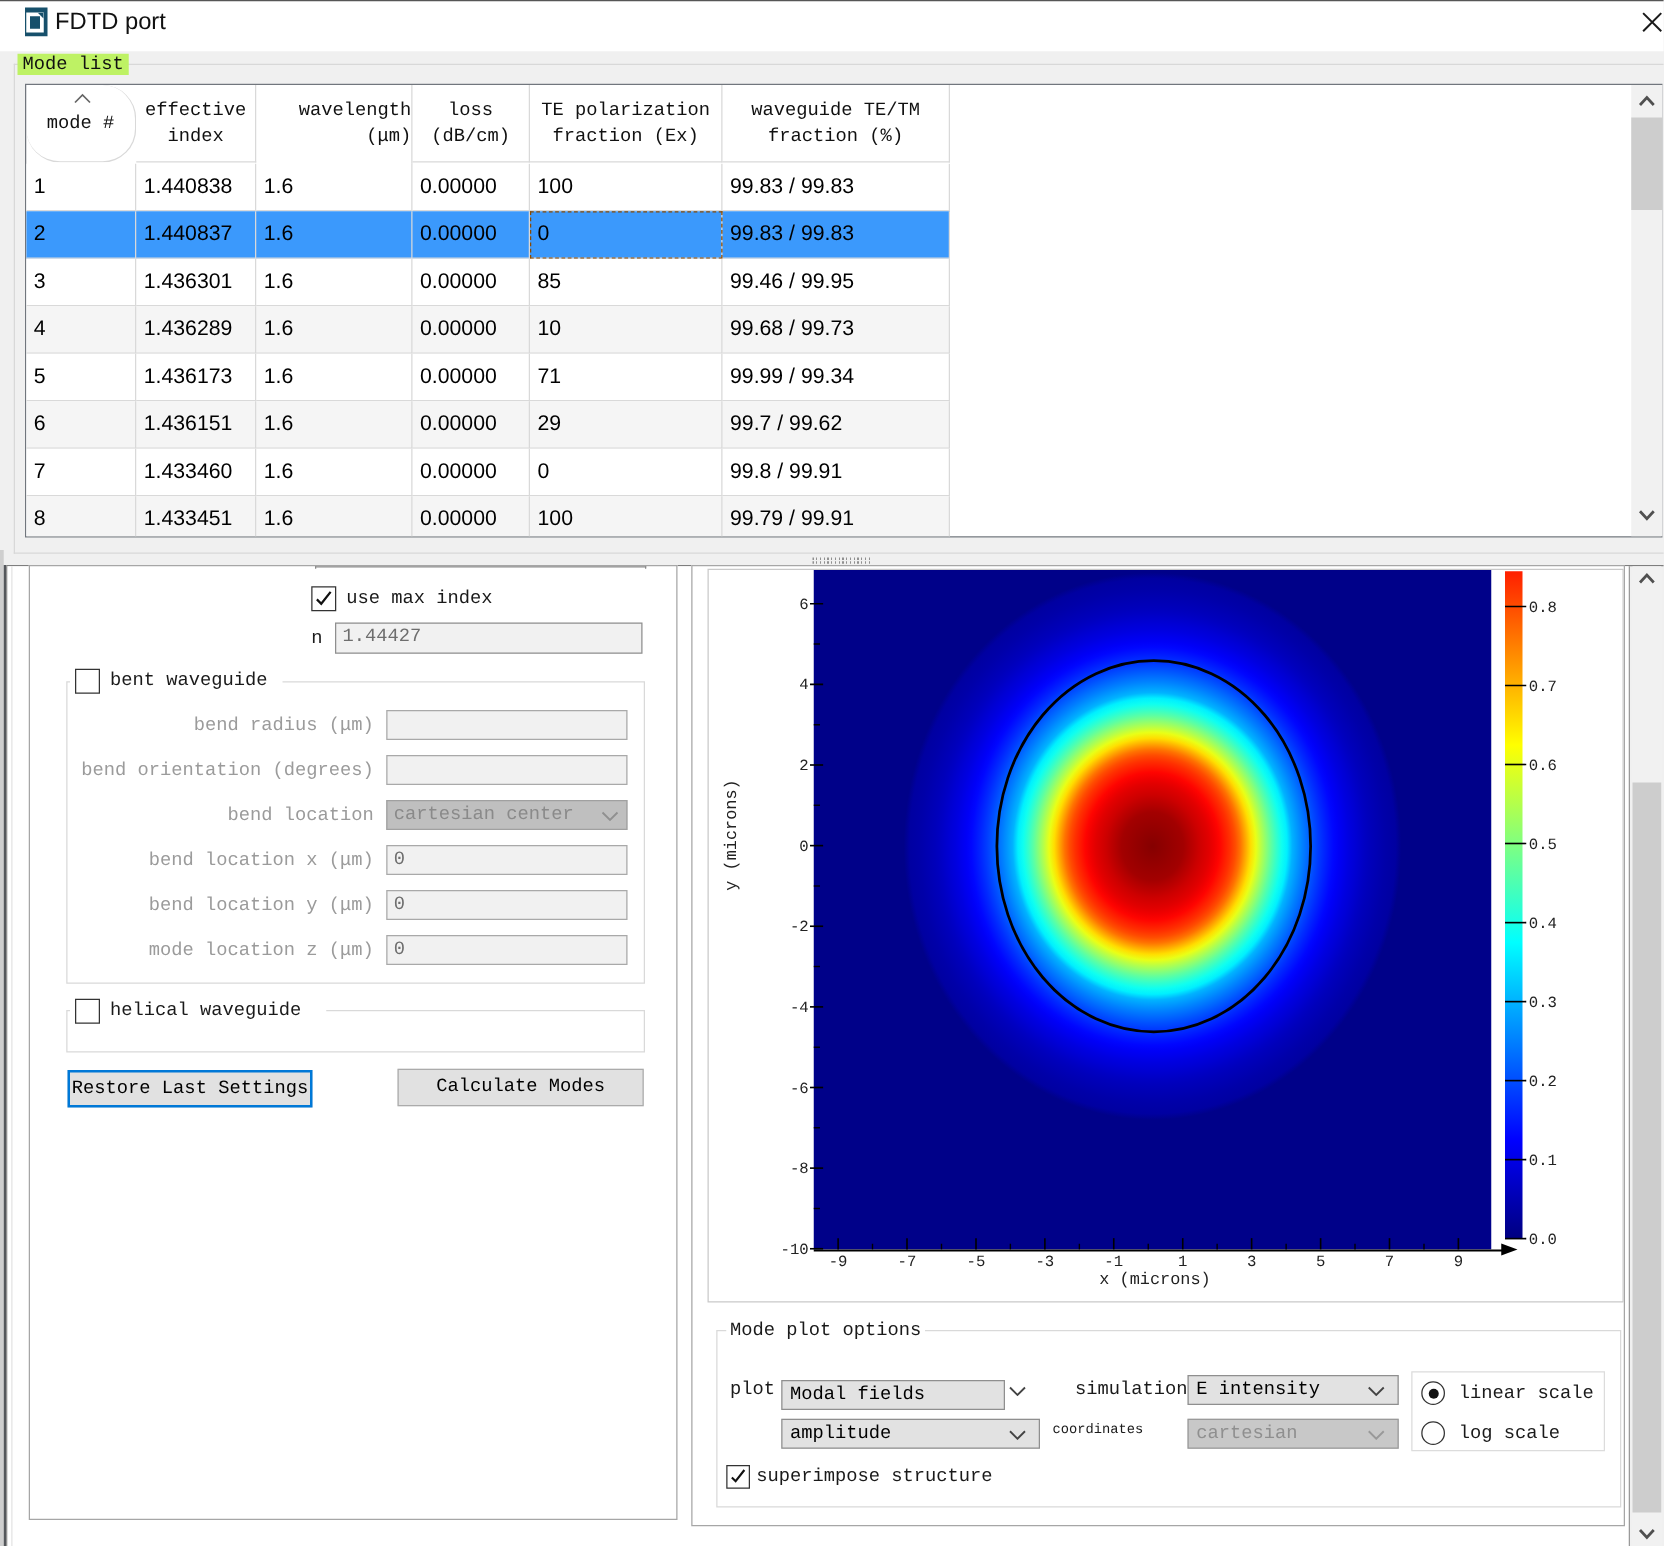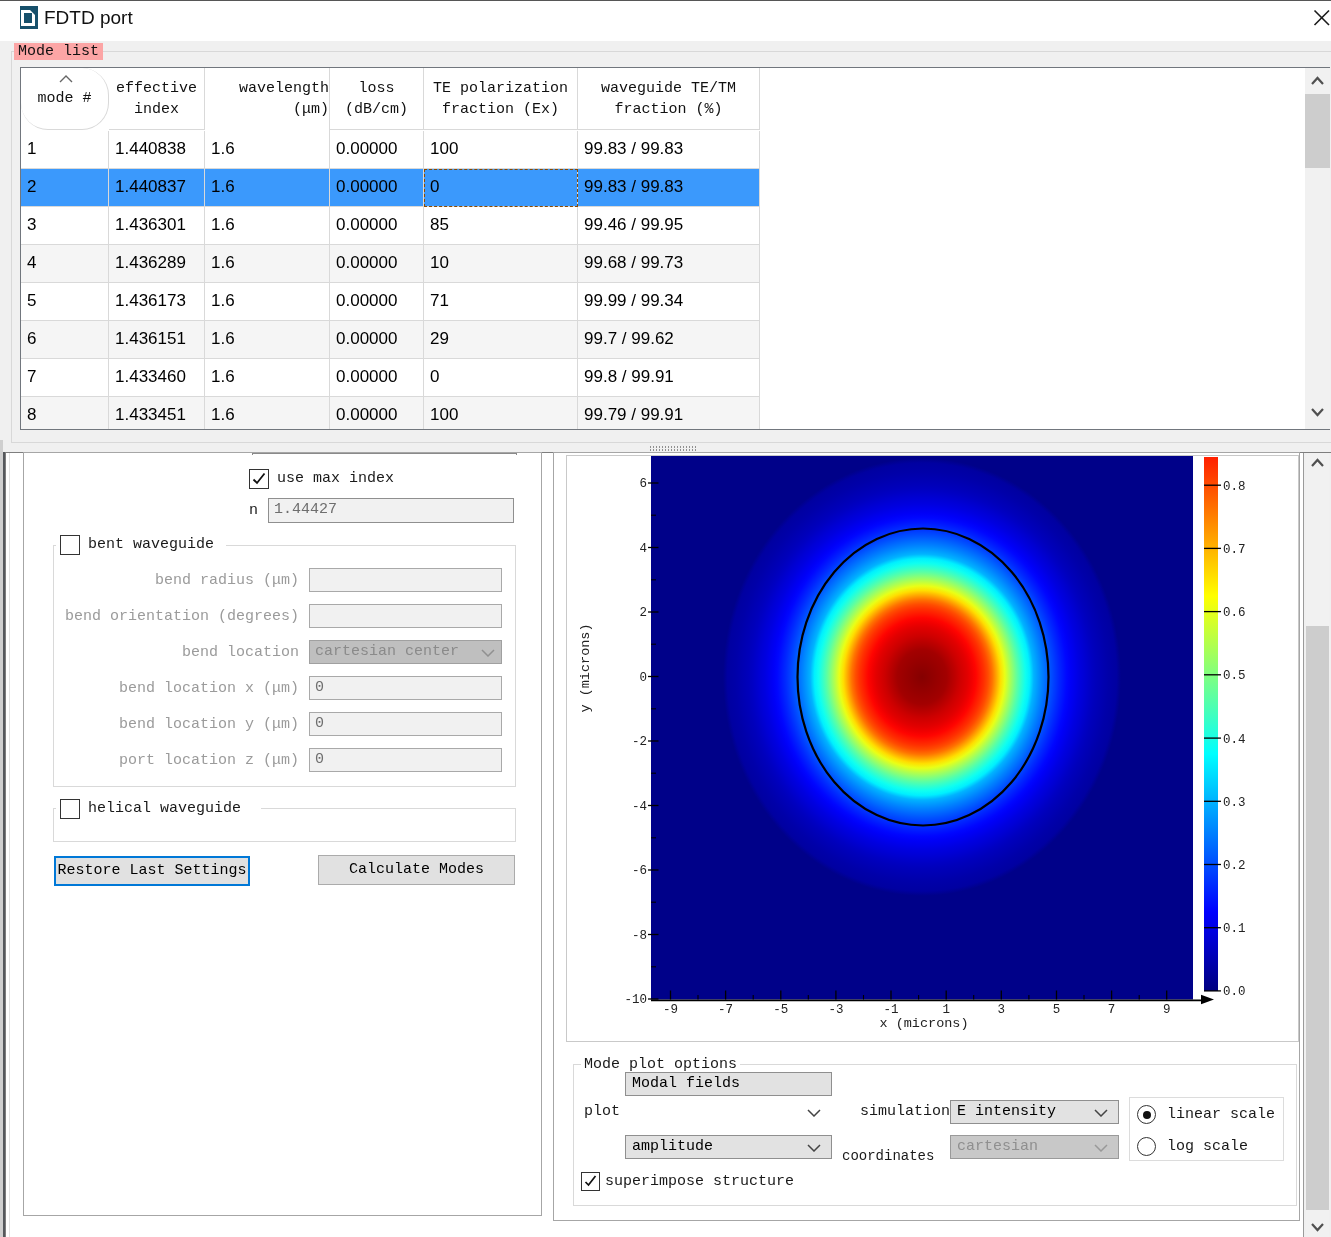--- a/index.html
+++ b/index.html
@@ -24,21 +24,21 @@
 <div class="abs" style="left:20px;top:6px;width:18px;height:23px;background:#17506b;"></div>
 <div class="abs" style="left:21px;top:10px;width:14px;height:16px;border:3px solid #fff;background:#17506b;"></div>
 <div class="abs" style="left:30px;top:10px;width:5px;height:5px;background:#17506b;clip-path:polygon(100% 0,0 0,100% 100%);"></div>
 <div class="abs sans" style="left:44px;top:7px;font-size:19px;color:#111;">FDTD port</div>
 <svg class="abs" style="left:1313px;top:9px" width="18" height="18" viewBox="0 0 18 18">
   <line x1="1.5" y1="1.5" x2="16" y2="16" stroke="#1a1a1a" stroke-width="1.6"></line>
   <line x1="16" y1="1.5" x2="1.5" y2="16" stroke="#1a1a1a" stroke-width="1.6"></line>
 </svg>
 
 <div class="abs" style="left:11px;top:51px;width:1320px;height:392px;border:1px solid #d8d8d8;border-right:none;"></div>
-<div class="abs mono" style="left:14px;top:43px;font-size:15px;color:#111;background:#fca5a5;padding:0 4px;">Mode list</div>
+<div class="abs mono" style="left:14px;top:43px;font-size:15px;color:#111;background:#bef264;padding:0 4px;">Mode list</div>
 
 <div class="abs" style="left:20px;top:67px;width:1310px;height:363px;background:#fff;border:1px solid #71767d;overflow:hidden;" id="tbl">
 
   <div class="abs mono" style="left:0;top:0;width:88px;height:62px;border-right:1px solid #d9d9d9;border-bottom:1px solid #d9d9d9;border-radius:27px;">
       <div style="position:absolute;left:0;right:0;top:22px;text-align:center;font-size:15px;color:#111;">mode #</div>
     <svg style="position:absolute;left:37px;top:6px;" width="16" height="9" viewBox="0 0 16 9">
         <polyline points="2,8 8,2 14,8" fill="none" stroke="#666" stroke-width="1.4"></polyline>
       </svg>
   </div>
   <div class="abs mono" style="left:88px;top:0;width:96px;height:62px;border-right:1px solid #d9d9d9;border-bottom:1px solid #d9d9d9;font-size:15px;color:#111;text-align:center;line-height:21px;padding-top:10px;">effective<br>index</div>
@@ -168,21 +168,21 @@
 <div class="abs field" style="left:309px;top:604px;width:193px;height:24px;"></div>
 <div class="abs lbl" style="left:59px;top:644px;width:240px;text-align:right;">bend location</div>
 <div class="abs" style="left:309px;top:640px;width:193px;height:24px;background:#bfbfbf;border:1px solid #a0a0a0;color:#8a8a8a;font-size:15px;line-height:22px;padding-left:5px;">cartesian center</div>
 <svg class="abs" style="left:480px;top:648px;" width="16" height="9" viewBox="0 0 16 9">
     <polyline points="2,2 8,8 14,2" fill="none" stroke="#909090" stroke-width="1.5"></polyline>
   </svg>
 <div class="abs lbl" style="left:59px;top:680px;width:240px;text-align:right;">bend location x (μm)</div>
 <div class="abs field" style="left:309px;top:676px;width:193px;height:24px;">0</div>
 <div class="abs lbl" style="left:59px;top:716px;width:240px;text-align:right;">bend location y (μm)</div>
 <div class="abs field" style="left:309px;top:712px;width:193px;height:24px;">0</div>
-<div class="abs lbl" style="left:59px;top:752px;width:240px;text-align:right;">port location z (μm)</div>
+<div class="abs lbl" style="left:59px;top:752px;width:240px;text-align:right;">mode location z (μm)</div>
 <div class="abs field" style="left:309px;top:748px;width:193px;height:24px;">0</div>
 
 <div class="abs gbox" style="left:53px;top:808px;width:463px;height:34px;"></div>
 <div class="abs" style="left:56px;top:799px;width:205px;height:20px;background:#fff;"></div>
 <div class="cb" style="left:60px;top:799px;"></div>
 <div class="abs mono blk" style="left:88px;top:800px;font-size:15px;background:#fff;padding-right:5px;">helical waveguide</div>
 
 <div class="abs mono" style="left:54px;top:856px;width:196px;height:30px;background:#e1e1e1;border:2px solid #0078d7;font-size:15px;color:#000;text-align:center;line-height:26px;">Restore Last Settings</div>
 <div class="abs mono" style="left:318px;top:855px;width:197px;height:30px;background:#e1e1e1;border:1px solid #ababab;font-size:15px;color:#000;text-align:center;line-height:28px;">Calculate Modes</div>
 
@@ -343,34 +343,34 @@
 <text x="1223" y="616.1" font-size="12.5" fill="#222" font-family="Liberation Mono, monospace">0.6</text>
 <line x1="1204" y1="548.4" x2="1221" y2="548.4" stroke="#000" stroke-width="1.3"></line>
 <text x="1223" y="552.9" font-size="12.5" fill="#222" font-family="Liberation Mono, monospace">0.7</text>
 <line x1="1204" y1="485.2" x2="1221" y2="485.2" stroke="#000" stroke-width="1.3"></line>
 <text x="1223" y="489.7" font-size="12.5" fill="#222" font-family="Liberation Mono, monospace">0.8</text>
 </svg>
 
 <div class="abs" style="left:573px;top:1064px;width:724px;height:142px;border:1px solid #d9d9d9;" id="mpo"></div>
 <div class="abs mono blk" style="left:581px;top:1056px;font-size:15px;background:#fff;padding:0 3px;">Mode plot options</div>
 <div class="abs mono blk" style="left:584px;top:1103px;font-size:15px;">plot</div>
-<div class="combo" style="left:625px;top:1072px;width:207px;height:24px;">Modal fields</div>
+<div class="combo" style="left:625px;top:1104px;width:179px;height:24px;">Modal fields</div>
 <svg class="abs" style="left:806px;top:1108px;" width="16" height="9" viewBox="0 0 16 9">
     <polyline points="2,2 8,8 14,2" fill="none" stroke="#444" stroke-width="1.5"></polyline>
   </svg>
 <div class="abs mono blk" style="left:860px;top:1103px;font-size:15px;">simulation</div>
 <div class="combo" style="left:950px;top:1100px;width:169px;height:24px;">E intensity</div>
 <svg class="abs" style="left:1093px;top:1108px;" width="16" height="9" viewBox="0 0 16 9">
     <polyline points="2,2 8,8 14,2" fill="none" stroke="#444" stroke-width="1.5"></polyline>
   </svg>
 <div class="combo" style="left:625px;top:1135px;width:207px;height:24px;">amplitude</div>
 <svg class="abs" style="left:806px;top:1143px;" width="16" height="9" viewBox="0 0 16 9">
     <polyline points="2,2 8,8 14,2" fill="none" stroke="#444" stroke-width="1.5"></polyline>
   </svg>
-<div class="abs mono blk" style="left:842px;top:1138px;font-size:14px;margin-top:10px;">coordinates</div>
+<div class="abs mono blk" style="left:842px;top:1138px;font-size:11px;">coordinates</div>
 <div class="combo" style="left:950px;top:1135px;width:169px;height:24px;background:#c8c8c8;border-color:#9a9a9a;color:#8f8f8f;">cartesian</div>
 <svg class="abs" style="left:1093px;top:1143px;" width="16" height="9" viewBox="0 0 16 9">
     <polyline points="2,2 8,8 14,2" fill="none" stroke="#999" stroke-width="1.5"></polyline>
   </svg>
 
 <div class="abs" style="left:1129px;top:1097px;width:155px;height:64px;border:1px solid #dcdcdc;"></div>
 <div class="abs" style="left:1137px;top:1105px;width:19px;height:19px;border:1.5px solid #333;border-radius:50%;background:#fff;"></div>
 <div class="abs" style="left:1142.5px;top:1110.5px;width:8px;height:8px;border-radius:50%;background:#111;"></div>
 <div class="abs mono blk" style="left:1167px;top:1106px;font-size:15px;">linear scale</div>
 <div class="abs" style="left:1137px;top:1137px;width:19px;height:19px;border:1.5px solid #333;border-radius:50%;background:#fff;"></div>

